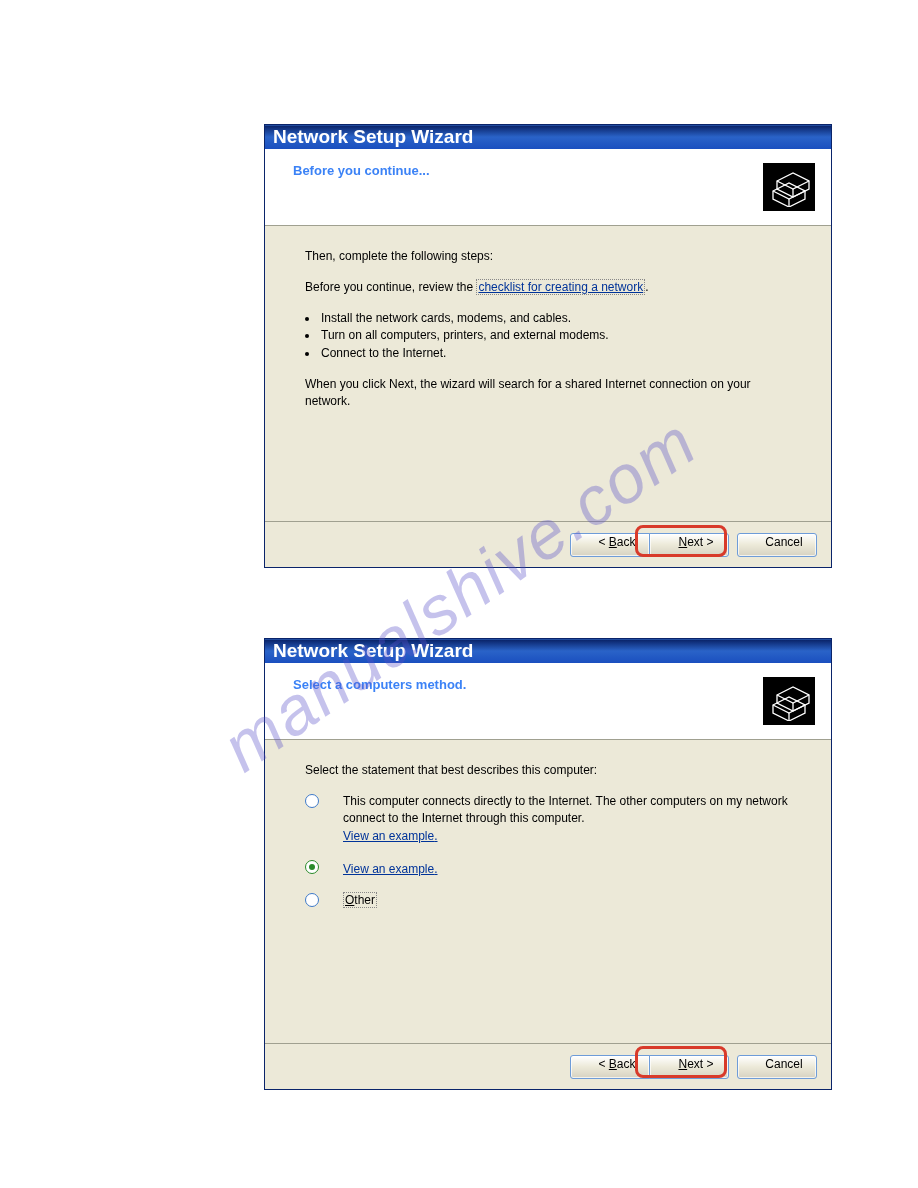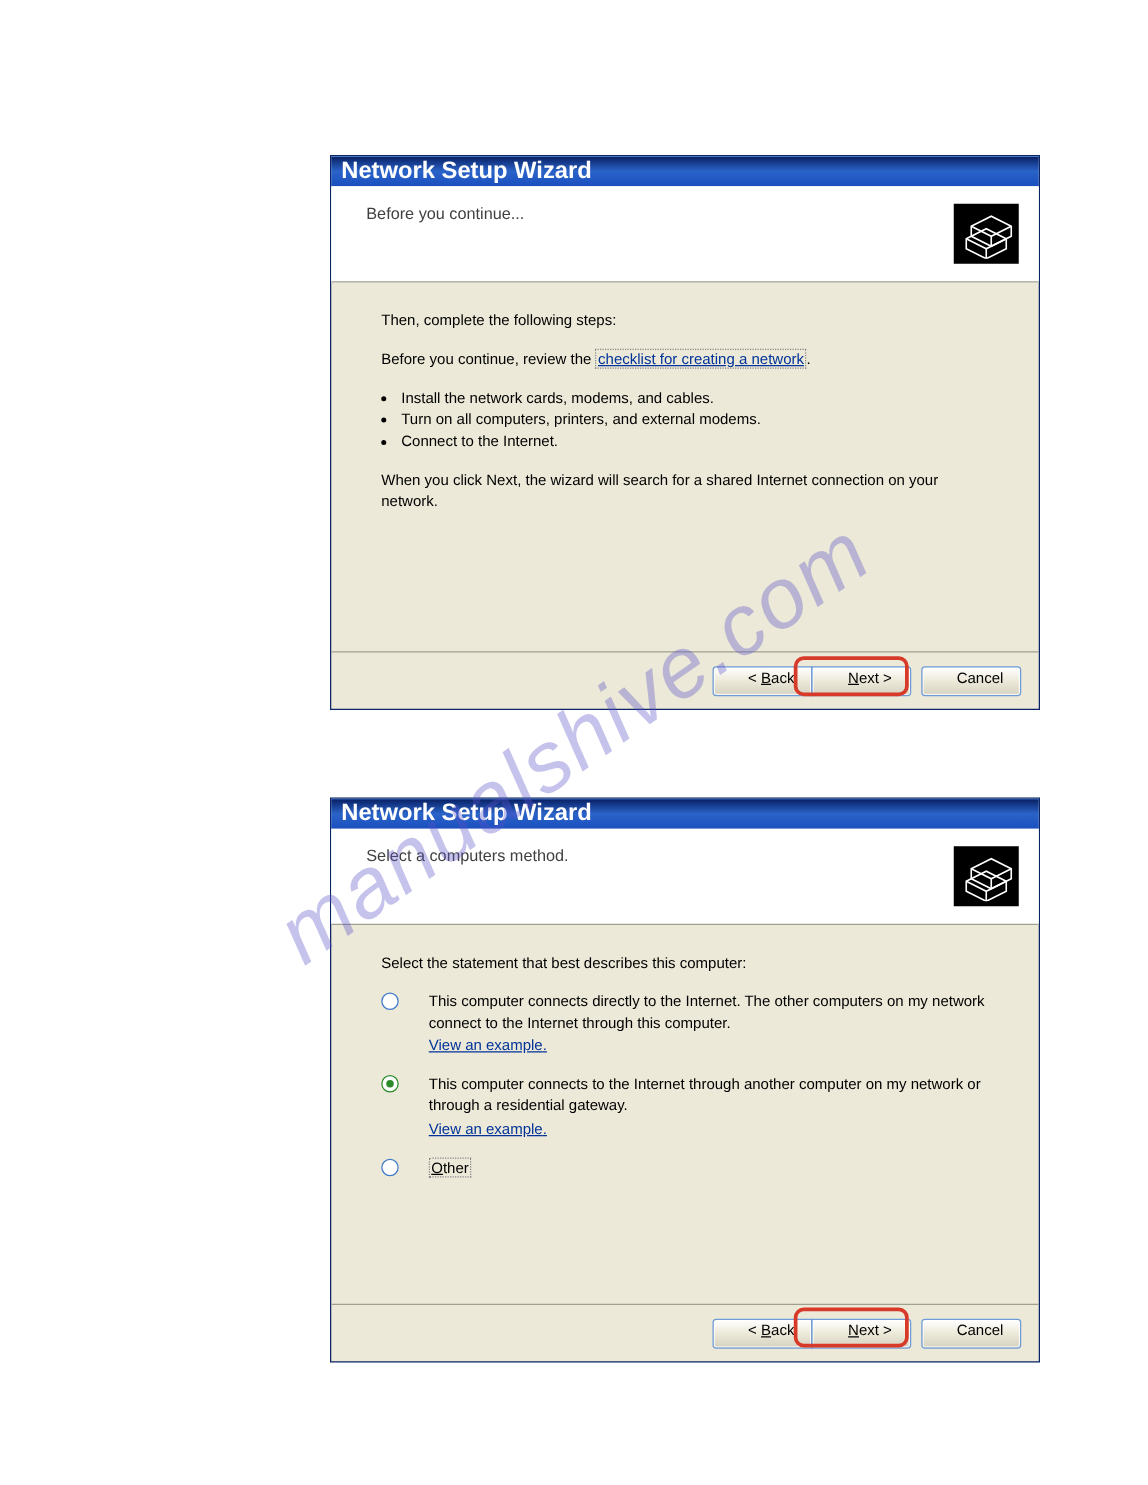--- a/index.html
+++ b/index.html
@@ -47,23 +47,23 @@
   .header {
     background: #ffffff;
     padding: 14px 16px 14px 28px;
     display: flex;
     justify-content: space-between;
     align-items: flex-start;
     border-bottom: 1px solid #a0a090;
     min-height: 70px;
   }
   .header-title {
-    font-weight: normal;
+    font-weight: bold;
     font-size: 13px;
-    color: #404040;
+    color: #3b82f6;
   }
   .header-icon {
     width: 52px;
     height: 48px;
     background: #000;
     display: flex;
     align-items: center;
     justify-content: center;
   }
   .header-icon svg { width: 44px; height: 40px; }
@@ -222,21 +222,20 @@
         <span>This computer connects directly to the Internet. The other computers on my network connect to the Internet through this computer.</span>
         <a class="hlink radio-sublink"><span>View an example</span>.</a>
       </div>
     </div>
 
     <div class="radio-row">
       <div class="radio-circle selected">
           <div class="radio-dot"></div>
         </div>
       <div class="radio-label">
-        <span>This computer connects to the Internet through another computer on my network or through a residential gateway.</span>
         <a class="hlink radio-sublink"><span>View an example</span>.</a>
       </div>
     </div>
 
     <div class="radio-row">
       <div class="radio-circle"></div>
       <div class="radio-label">
         <span class="dotted-box"><span class="underline-accel">O</span>ther</span>
       </div>
     </div>

